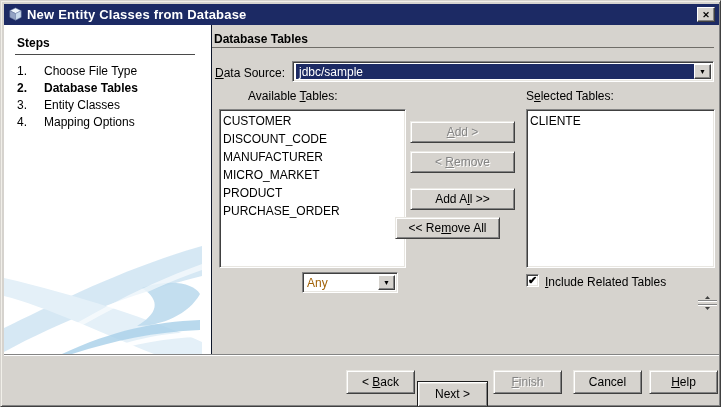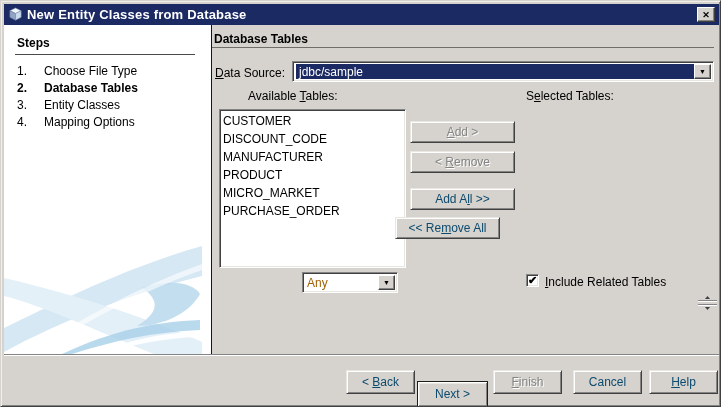--- a/index.html
+++ b/index.html
@@ -65,21 +65,21 @@
     background:#d6d3ce; border:1px solid; border-color:#fff #404040 #404040 #fff;
     box-shadow: inset -1px -1px 0 #848484;
     display:flex; align-items:center; justify-content:center;
     font-size:7px; color:#000;
   }
   
   .btn3d {
     position:absolute; background:#d6d3ce;
     border:1px solid; border-color:#e9e7e2 #404040 #404040 #e9e7e2;
     box-shadow: inset 1px 1px 0 #fff, inset -1px -1px 0 #848484;
-    font-family:"Liberation Sans", sans-serif; font-size:12px; color:#0c4a6e;
+    font-family:"Liberation Sans", sans-serif; font-size:12px; color:#000000;
     display:flex; align-items:center; justify-content:center; white-space:pre;
     cursor:default;
   }
   .btn3d.default {
     border:1px solid #1d1d1d;
     box-shadow: inset 1px 1px 0 #fff, inset -1px -1px 0 #848484, inset 2px 2px 0 #e9e7e2;
   }
   .btn3d.disabled { color:#848484; text-shadow:1px 1px 0 #fff; }
   
   .checkbox {
@@ -166,23 +166,26 @@
       <span>Available </span><span class="mn">T</span><span>ables:</span>
     </div>
     <div class="label" style="left:322px; top:64px;">
       <span>S</span><span class="mn">e</span><span>lected Tables:</span>
     </div>
 
     <div class="listbox sunken" style="left:15px; top:84px; width:187px; height:159px;">
         <div class="list-item">CUSTOMER</div>
         <div class="list-item">DISCOUNT_CODE</div>
         <div class="list-item">MANUFACTURER</div>
+        <div class="list-item">MICRO_MARKET</div>
         <div class="list-item">PRODUCT</div>
-        <div class="list-item">MICRO_MARKET</div>
         <div class="list-item">PURCHASE_ORDER</div>
+      </div>
+    <div class="listbox sunken" style="left:322px; top:84px; width:189px; height:159px;">
+        <div class="list-item">CLIENTE</div>
       </div>
 
     <button class="btn3d disabled" style="left:206px; top:96px; width:105px; height:22px;" disabled="">
       <span></span><span class="mn">A</span><span>dd &gt;</span>
     </button>
     <button class="btn3d disabled" style="left:206px; top:126px; width:105px; height:22px;" disabled="">
       <span>&lt; </span><span class="mn">R</span><span>emove</span>
     </button>
     <button class="btn3d" style="left:206px; top:163px; width:105px; height:22px;">
       <span>Add A</span><span class="mn">l</span><span>l &gt;&gt;</span>

